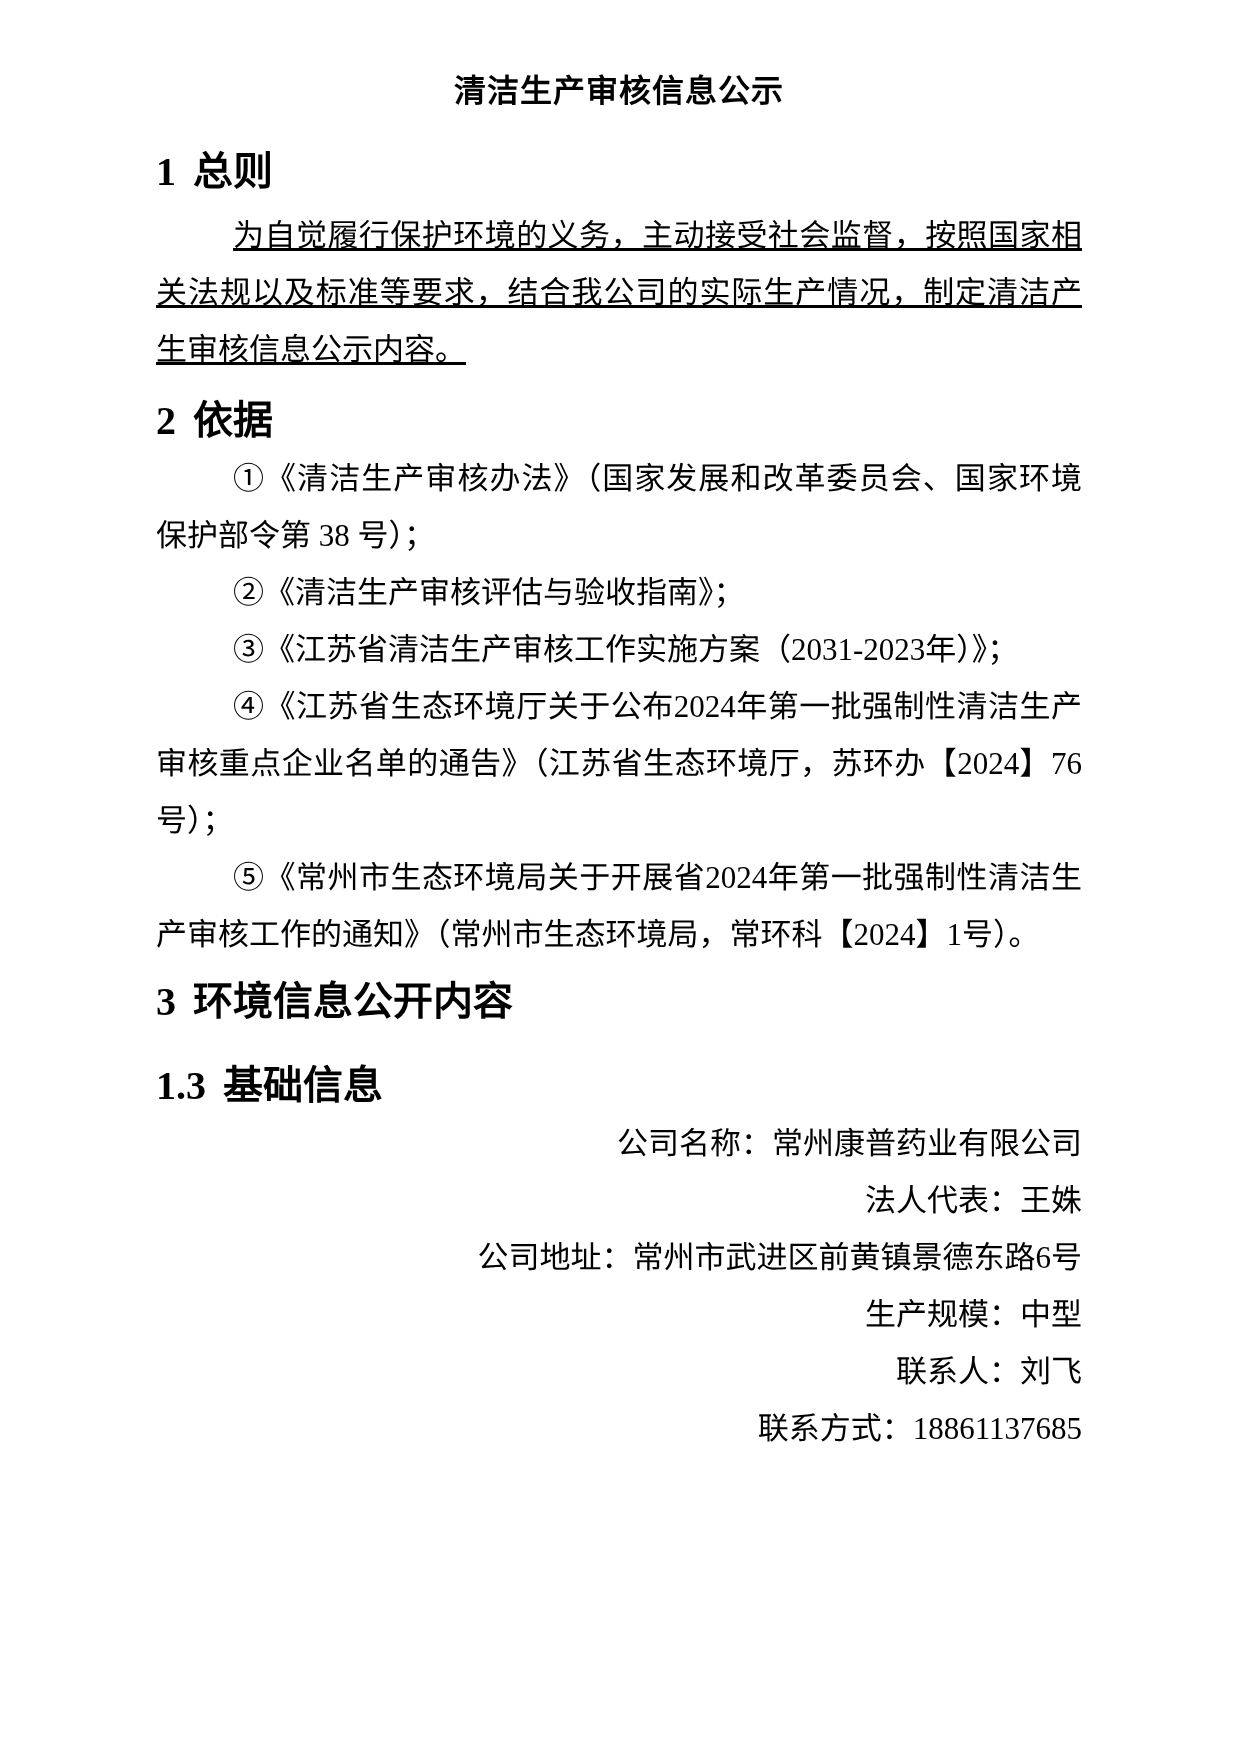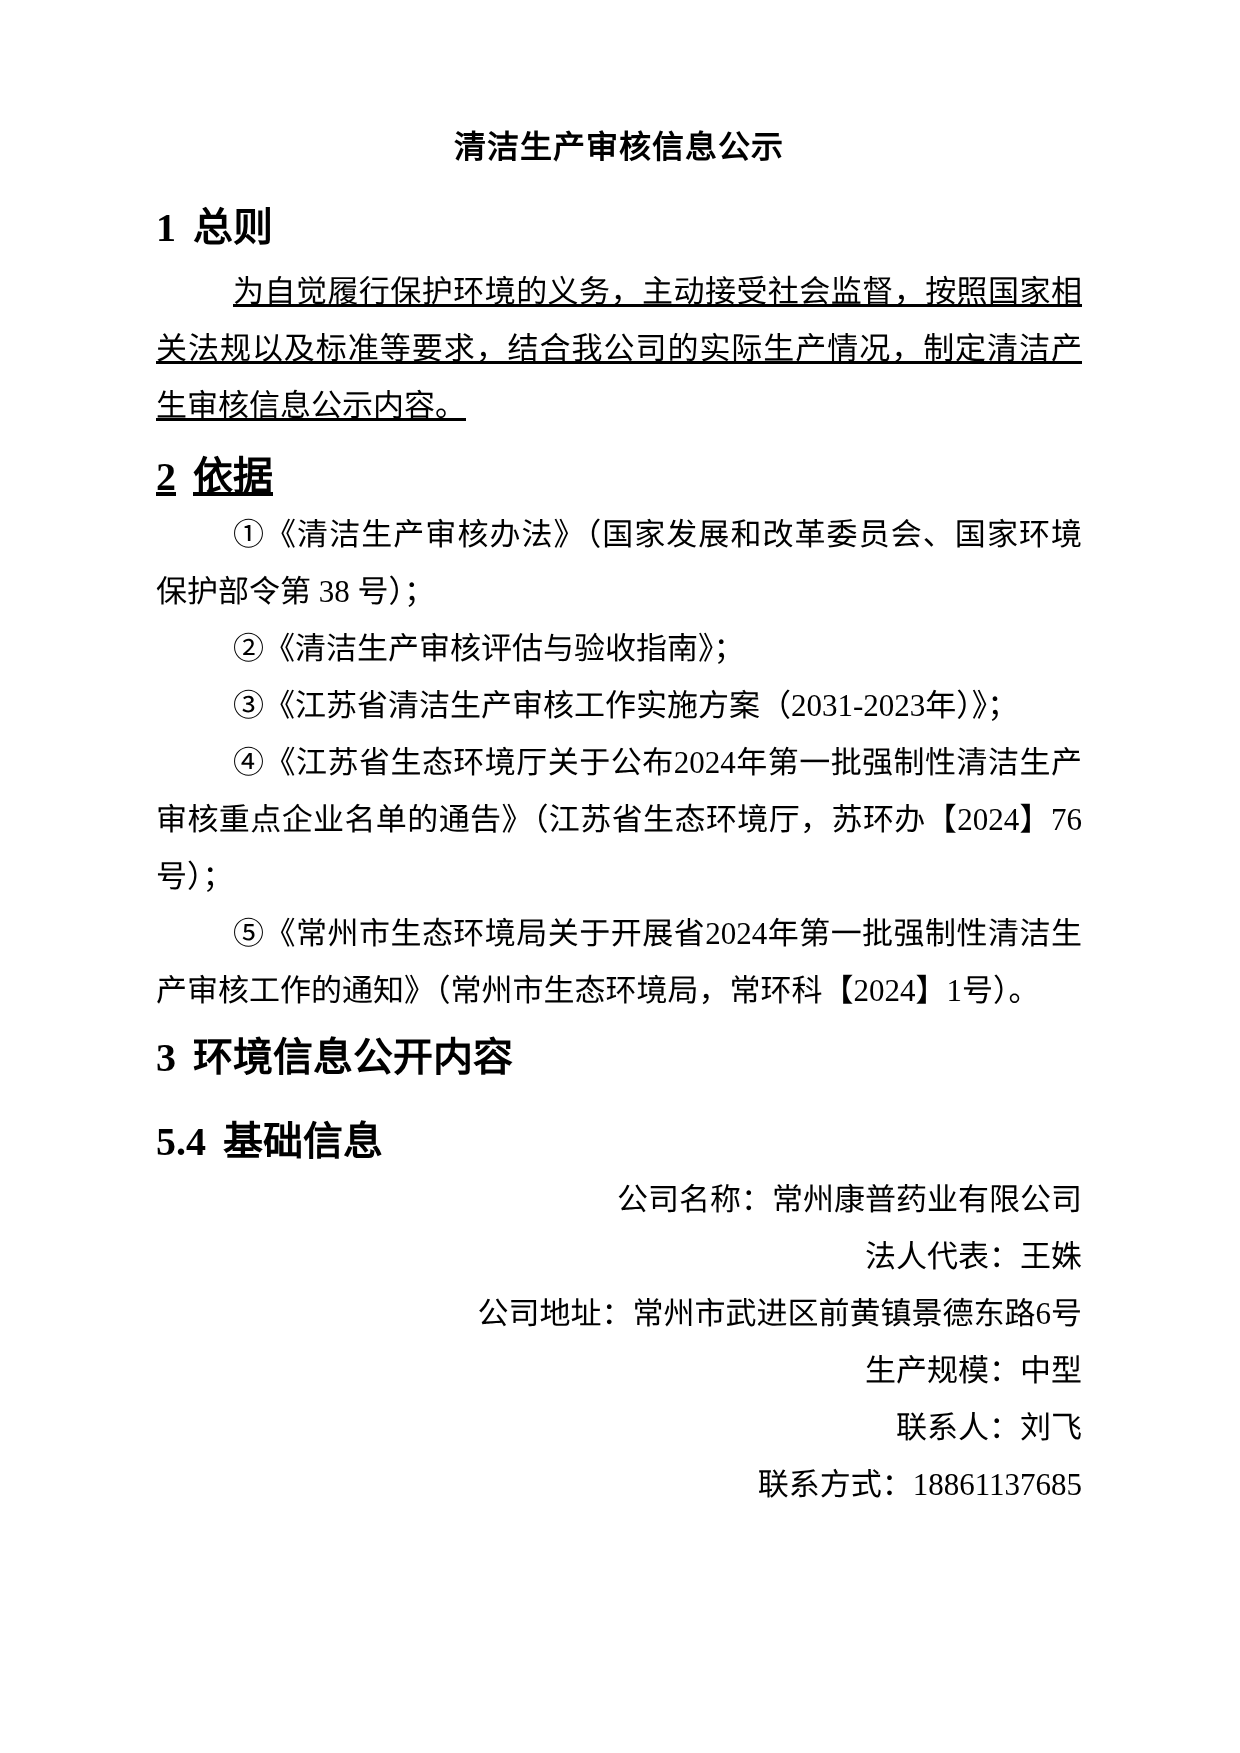--- a/index.html
+++ b/index.html
@@ -7,21 +7,21 @@
     padding: 0;
     background: #ffffff;
   }
   .page {
     position: relative;
     width: 1240px;
     height: 1753px;
     box-sizing: border-box;
     background: #ffffff;
     color: #000000;
-    padding: 118px 158px 0 156px;
+    padding: 62px 158px 0 156px;
     font-family: "Liberation Serif", "DejaVu Serif", serif;
     overflow: hidden;
   }
   .doc-title {
     margin: 0;
     font-size: 32px;
     font-weight: 700;
     line-height: 58px;
     text-align: center;
     letter-spacing: 1px;
@@ -44,21 +44,21 @@
   }
   .field-line {
     margin: 0;
     font-size: 31px;
     line-height: 57px;
     text-indent: 77px;
     text-align: right;
   }
   #sec1-heading { margin-top: 23px; }
   #sec1-para { margin-top: 6px; text-decoration: underline; }
-  #sec2-heading { margin-top: 14px; text-decoration: underline; }
+  #sec2-heading { margin-top: 14px; }
   #sec3-heading { margin-top: 10px; }
   #sec31-heading { margin-top: 26px; }
 </style>
 </head>
 <body>
 
 <div class="page">
 
   <h1 class="doc-title">清洁生产审核信息公示</h1>
 
@@ -80,21 +80,21 @@
     <p class="body-para">⑤《常州市生态环境局关于开展省2024年第一批强制性清洁生产审核工作的通知》（常州市生态环境局，常环科【2024】1号）。</p>
   </section>
 
   <section>
     <h2 class="sec-heading" id="sec3-heading">
       <span class="sec-num">3</span><span class="sec-text">环境信息公开内容</span>
     </h2>
 
     <section>
       <h3 class="sec-heading" id="sec31-heading">
-        <span class="sec-num">5.4</span><span class="sec-text">基础信息</span>
+        <span class="sec-num">1.3</span><span class="sec-text">基础信息</span>
       </h3>
 
       <p class="field-line"><span>公司名称：</span><span>常州康普药业有限公司</span></p>
 
       <p class="field-line"><span>法人代表：</span><span>王姝</span></p>
 
       <p class="field-line"><span>公司地址：</span><span>常州市武进区前黄镇景德东路6号</span></p>
 
       <p class="field-line"><span>生产规模：</span><span>中型</span></p>
 

